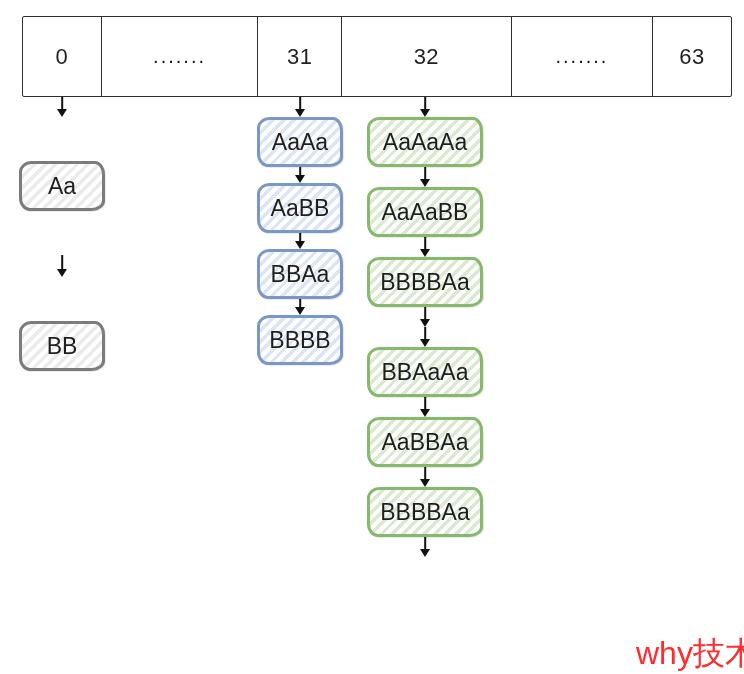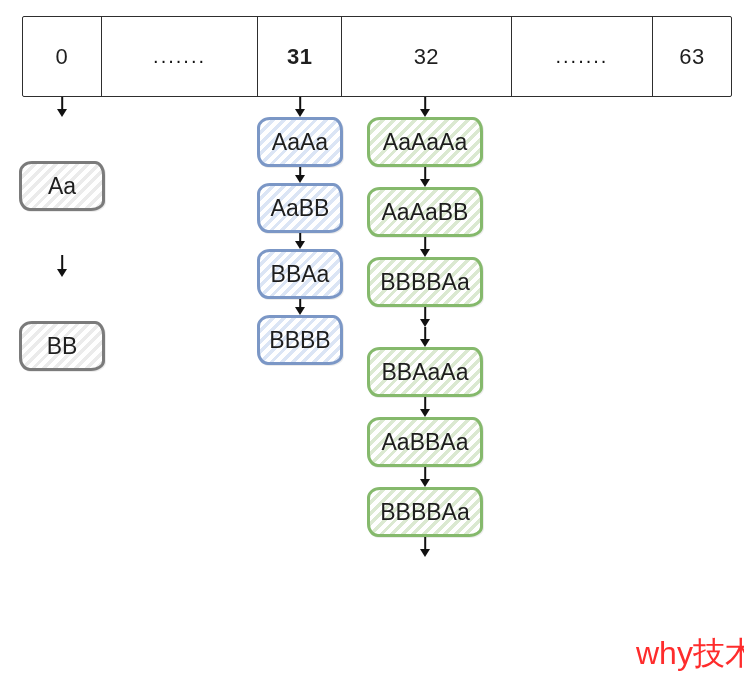--- a/index.html
+++ b/index.html
@@ -34,21 +34,21 @@
     justify-content: center;
     box-sizing: border-box;
     border-right: 1.5px solid #2e2e2e;
     font-size: 22px;
     color: #1f1f1f;
     letter-spacing: 0.5px;
   }
   .cell:last-child { border-right: none; }
   .cell:nth-child(1) { width: 79px; }
   .cell:nth-child(2) { width: 157px; }
-  .cell:nth-child(3) { width: 84px; font-weight: bold; }
+  .cell:nth-child(3) { width: 84px; }
   .cell:nth-child(4) { width: 170px; }
   .cell:nth-child(5) { width: 142px; }
   .cell:nth-child(6) { width: 78px; }
   .cell.dots { font-size: 20px; letter-spacing: 2px; color: #141414; }
 
   
   .chain {
     position: absolute;
     top: 97px;
     display: flex;

